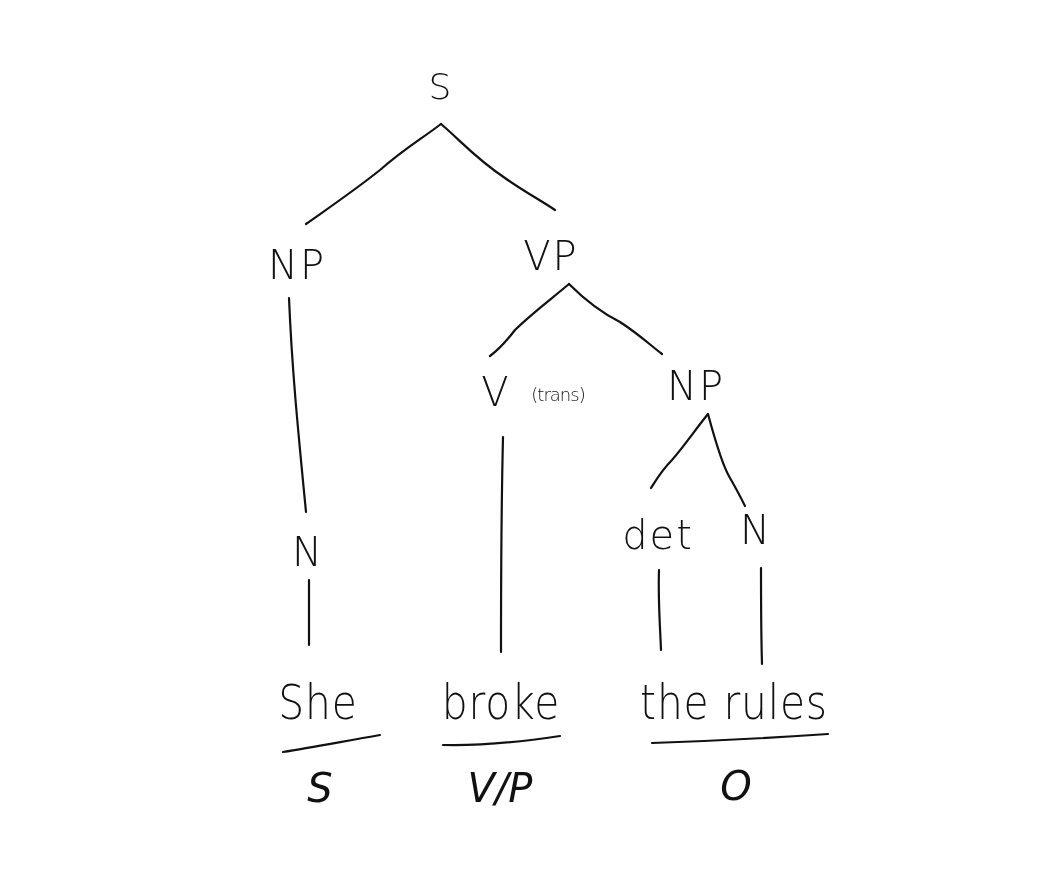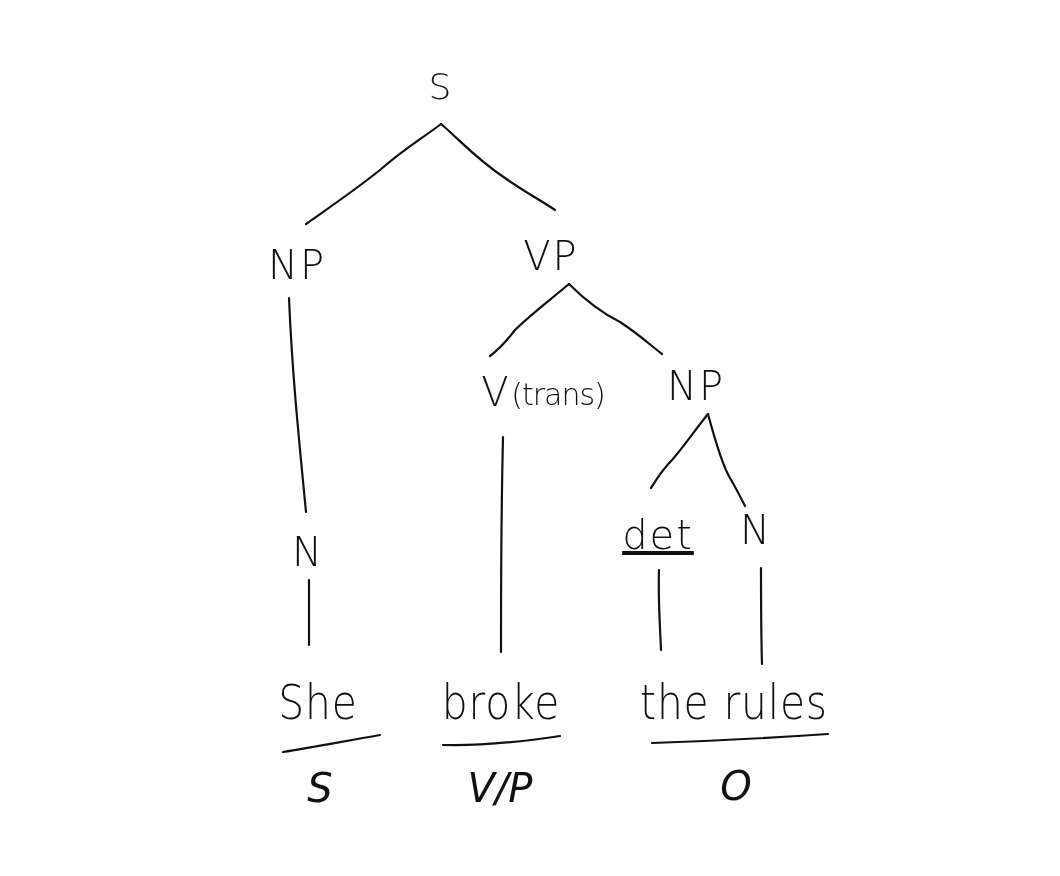--- a/index.html
+++ b/index.html
@@ -10,21 +10,21 @@
     .lbl {
       position: absolute;
       font-family: "DejaVu Sans", sans-serif;
       color: #111;
       white-space: nowrap;
       transform: translate(-50%, -50%);
       font-weight: 300;
     }
     .node { font-size: 40px; letter-spacing: 2px; }
     .node-small { font-size: 36px; }
-    .trans { font-size: 30px; letter-spacing: -1px; }
+    .trans { font-size: 18px; letter-spacing: -1px; }
     .word { font-size: 48px; letter-spacing: 1px; transform: translate(-50%, -50%) scaleX(0.85); }
     .role { font-size: 40px; font-style: italic; }
   </style>
 </head>
 <body>
 
 <div class="canvas">
   <svg class="lines" viewBox="0 0 1060 876">
 
     <path d="M441 124 C420 140 405 148 380 170 C355 190 330 207 306 224"></path>
@@ -52,21 +52,21 @@
 
   <span class="lbl node-small" style="left:440px; top:86px;">S</span>
   <span class="lbl node" style="left:297px; top:265px;">NP</span>
   <span class="lbl node" style="left:551px; top:236px;margin-top:20px;">VP</span>
   <span class="lbl node" style="left:308px; top:552px;">N</span>
 
   <span class="lbl node" style="left:496px; top:392px;">V</span>
   <span class="lbl trans" style="left:558px; top:394px;">(trans)</span>
 
   <span class="lbl node" style="left:696px; top:386px;">NP</span>
-  <span class="lbl node" style="left:658px; top:535px;text-decoration:underline;">det</span>
+  <span class="lbl node" style="left:658px; top:535px;">det</span>
   <span class="lbl node" style="left:756px; top:530px;">N</span>
 
   <span class="lbl word" style="left:318px; top:702px;">She</span>
   <span class="lbl word" style="left:501px; top:702px;">broke</span>
   <span class="lbl word" style="left:734px; top:702px;">the rules</span>
 
   <span class="lbl role" style="left:320px; top:788px;">S</span>
   <span class="lbl role" style="left:500px; top:788px;font-style:italic;">V/P</span>
   <span class="lbl role" style="left:736px; top:786px;">O</span>
 </div>

